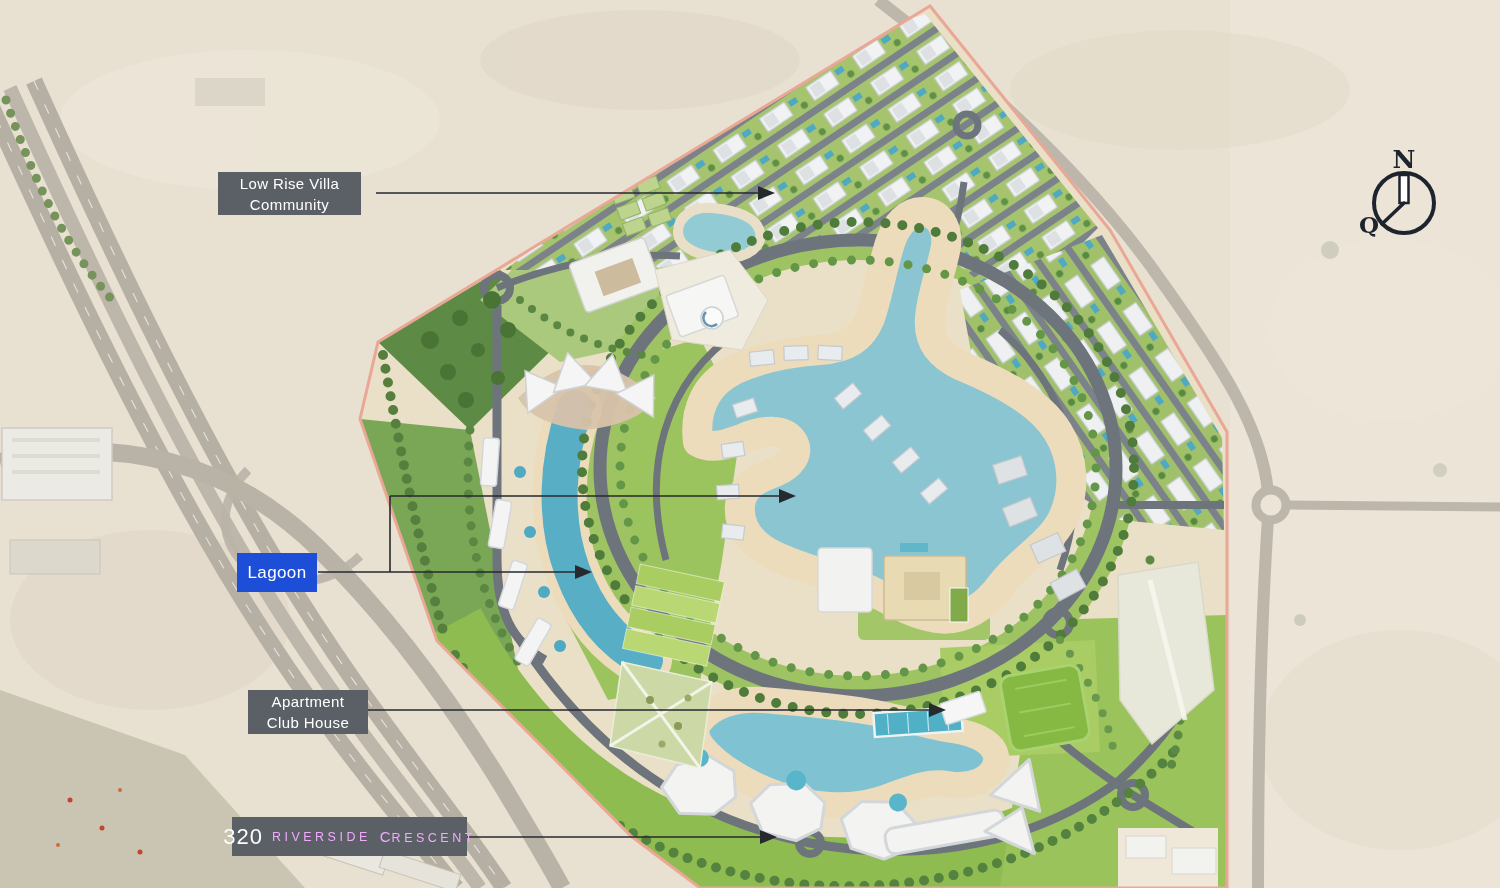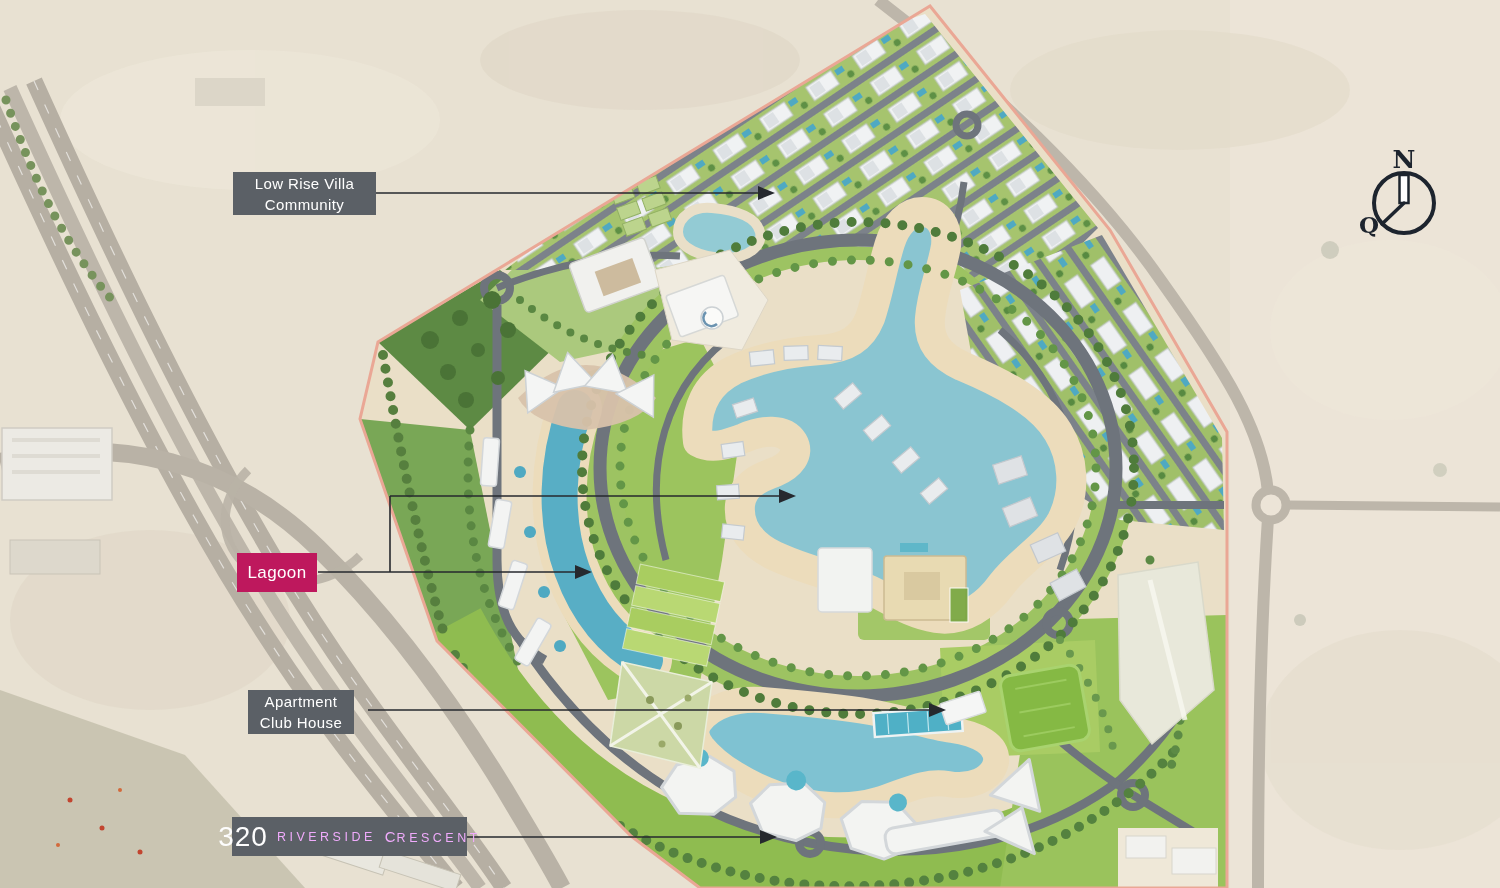--- a/index.html
+++ b/index.html
@@ -4,21 +4,21 @@
 <style>
   html,body{margin:0;padding:0;background:#cfcabd;}
   .stage{position:relative;width:1500px;height:888px;overflow:hidden;
          font-family:"Liberation Sans",sans-serif;background:#e8e1d2;}
   svg.map{position:absolute;left:0;top:0;}
   .label{position:absolute;color:#fff;display:flex;align-items:center;justify-content:center;
          text-align:center;box-sizing:border-box;background:#5b6066;letter-spacing:.4px;}
   .lab-2line{font-size:15px;line-height:21px;padding:2px 6px;}
   .lab-1line{font-size:17px;line-height:18px;}
   .lab-320{gap:9px;padding:0 10px;}
-  .lab-320 .num{font-size:28px;letter-spacing:1px;color:#fdfdfd;}
+  .lab-320 .num{font-size:22px;letter-spacing:1px;color:#fdfdfd;}
   .lab-320 .word{font-size:12.5px;letter-spacing:3.5px;color:#f0abfc;}
   .lab-320 .cres{font-size:15px;letter-spacing:1px;}
 </style>
 </head>
 <body>
 
 <div class="stage">
 
 <svg class="map" width="1500" height="888" viewBox="0 0 1500 888">
   <defs>
@@ -329,25 +329,25 @@
 
   <g stroke="#1d242e">
     <circle cx="1404" cy="203" r="30" fill="none" stroke="#1d242e" stroke-width="4"></circle>
     <rect x="1399.5" y="175" width="9" height="28" fill="#ffffff" stroke="#1d242e" stroke-width="2.5"></rect>
     <line x1="1404" y1="203" x2="1382" y2="224" stroke="#1d242e" stroke-width="3.5" stroke-linecap="round"></line>
     <text x="1404" y="168" text-anchor="middle" font-family="DejaVu Serif, serif" font-weight="bold" font-size="25" fill="#1d242e" stroke="none">N</text>
     <text x="1369" y="233" text-anchor="middle" font-family="DejaVu Serif, serif" font-weight="bold" font-size="23" fill="#1d242e" stroke="none">Q</text>
   </g>
 </svg>
 
-<div class="label lab-2line" style="left: 233px; top: 172px; width: 143px; height: 43px; background-color: rgb(91, 96, 102);">Low Rise Villa Community</div>
-
-<div class="label lab-1line" style="left: 237px; top: 553px; width: 80px; height: 39px; background-color: #be185d;">Lagoon</div>
-
-<div class="label lab-2line" style="left: 248px; top: 690px; width: 106px; height: 44px; background-color: rgb(91, 96, 102);">Apartment Club House</div>
+<div class="label lab-2line" style="left: 218px; top: 172px; width: 143px; height: 43px; background-color: rgb(91, 96, 102);">Low Rise Villa Community</div>
+
+<div class="label lab-1line" style="left: 237px; top: 553px; width: 80px; height: 39px; background-color: #1d4ed8;">Lagoon</div>
+
+<div class="label lab-2line" style="left: 248px; top: 690px; width: 120px; height: 44px; background-color: rgb(91, 96, 102);">Apartment Club House</div>
 
 <div class="label lab-320" style="left: 232px; top: 817px; width: 235px; height: 39px; background-color: rgb(91, 96, 102);">
   <span class="num">320</span>
   <span class="word">RIVERSIDE</span>
   <span class="word"><span class="cres">C</span><span>RESCENT</span></span>
 </div>
 
 </div>
 
 </body></html>

